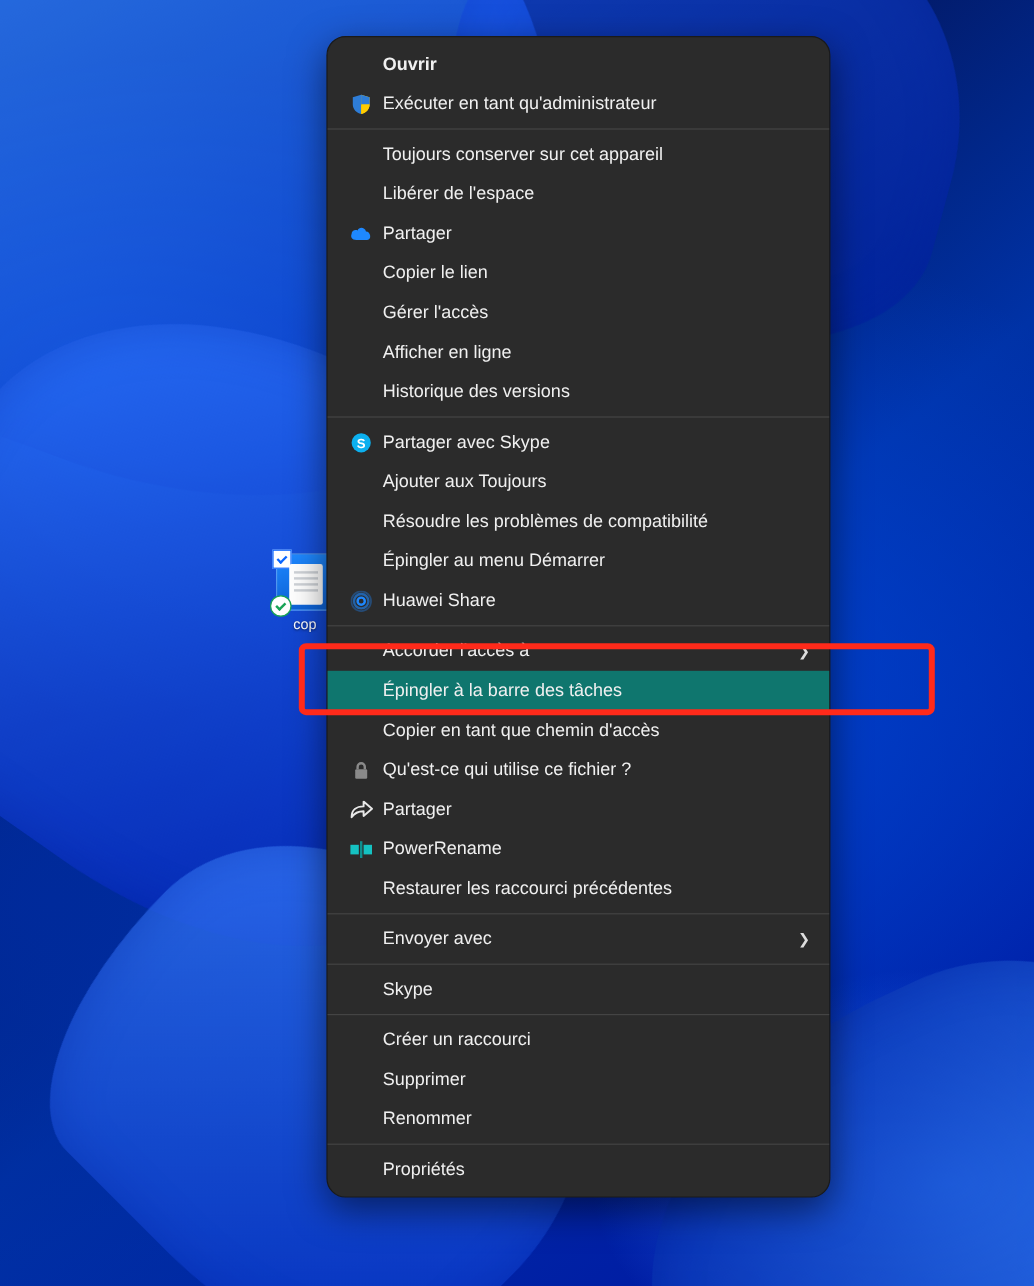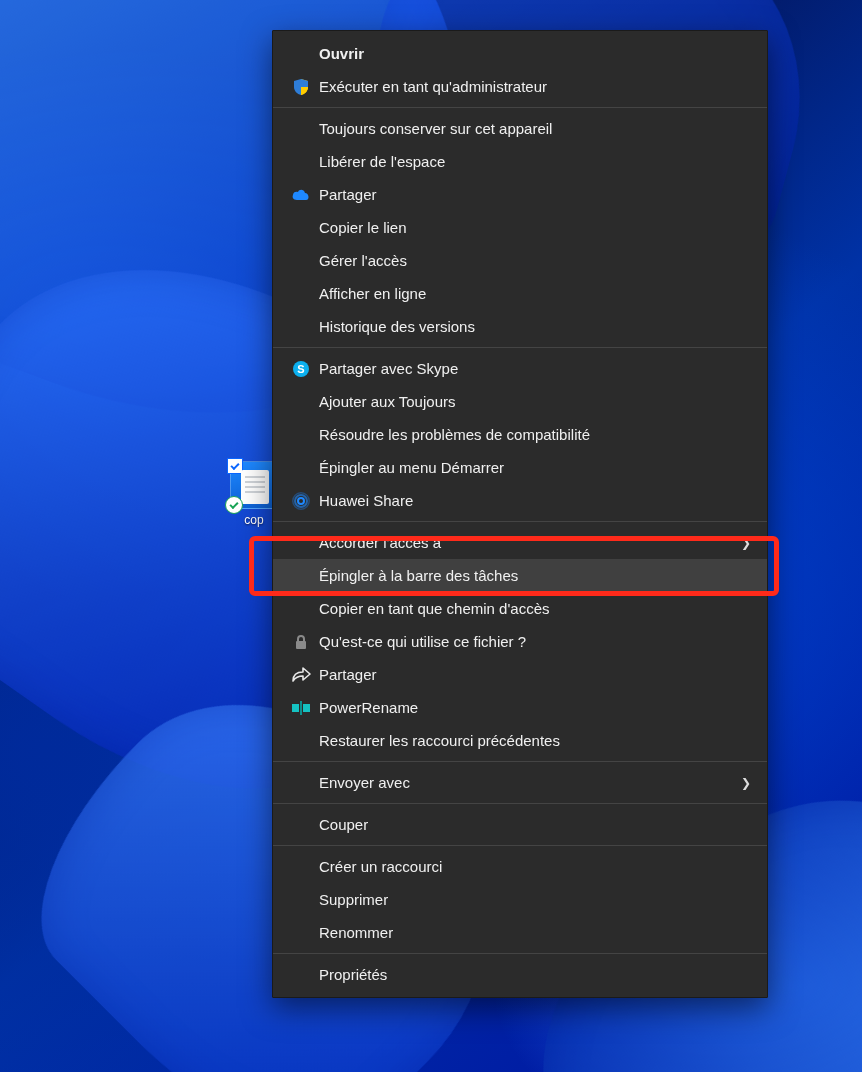--- a/index.html
+++ b/index.html
@@ -82,37 +82,37 @@
     width:18px;height:18px;border-radius:50%;
     background:#fff;border:1px solid #19a456;
     display:flex;align-items:center;justify-content:center;
   }
   .desktop-icon .sync::after{content:"";width:6px;height:3px;border-left:2px solid #19a456;border-bottom:2px solid #19a456;transform:rotate(-45deg);margin-top:-2px;}
   .desktop-icon .label{white-space:nowrap;overflow:hidden;text-overflow:clip;width:56px;text-shadow:0 1px 2px rgba(0,0,0,.6);}
 
   
   .context-menu {
     position:absolute; left:272px; top:30px;
-    width:496px;
+    width:420px;
     background:#2b2b2b;
     border:1px solid #1a1a1a;
-    border-radius:1px;
+    border-radius:16px;
     padding:6px 0;
     box-shadow:0 10px 30px rgba(0,0,0,.5);
     color:#f0f0f0;
     font-size:15px;
   }
   .menu-item{
     display:flex;align-items:center;
     padding:6px 16px 6px 14px;
     min-height:33px;
     cursor:default;
     position:relative;
   }
-  .menu-item.hover{background:#404040;}
+  .menu-item.hover{background:#0f766e;}
   .menu-item .icon{width:28px;display:flex;align-items:center;justify-content:center;flex-shrink:0;}
   .menu-item .text{flex:1;padding-left:4px;}
   .menu-item.bold .text{font-weight:600;}
   .menu-item .chevron{font-size:12px;color:#ddd;}
   .separator{height:1px;background:#444;margin:4px 0;}
   .highlight-box{
     position:absolute;
     left:-24px;
     width:530px;
     border:5px solid #ff2a1a;
@@ -283,21 +283,21 @@
   <div class="menu-item">
     <span class="icon"></span>
     <span class="text">Envoyer avec</span>
     <span class="chevron">❯</span>
   </div>
 
   <div class="separator"></div>
 
   <div class="menu-item">
     <span class="icon"></span>
-      <span class="text">Couper</span>
+      <span class="text">Skype</span>
   </div>
 
   <div class="separator"></div>
 
   <div class="menu-item">
     <span class="icon"></span>
       <span class="text">Créer un raccourci</span>
   </div>
   <div class="menu-item">
     <span class="icon"></span>

